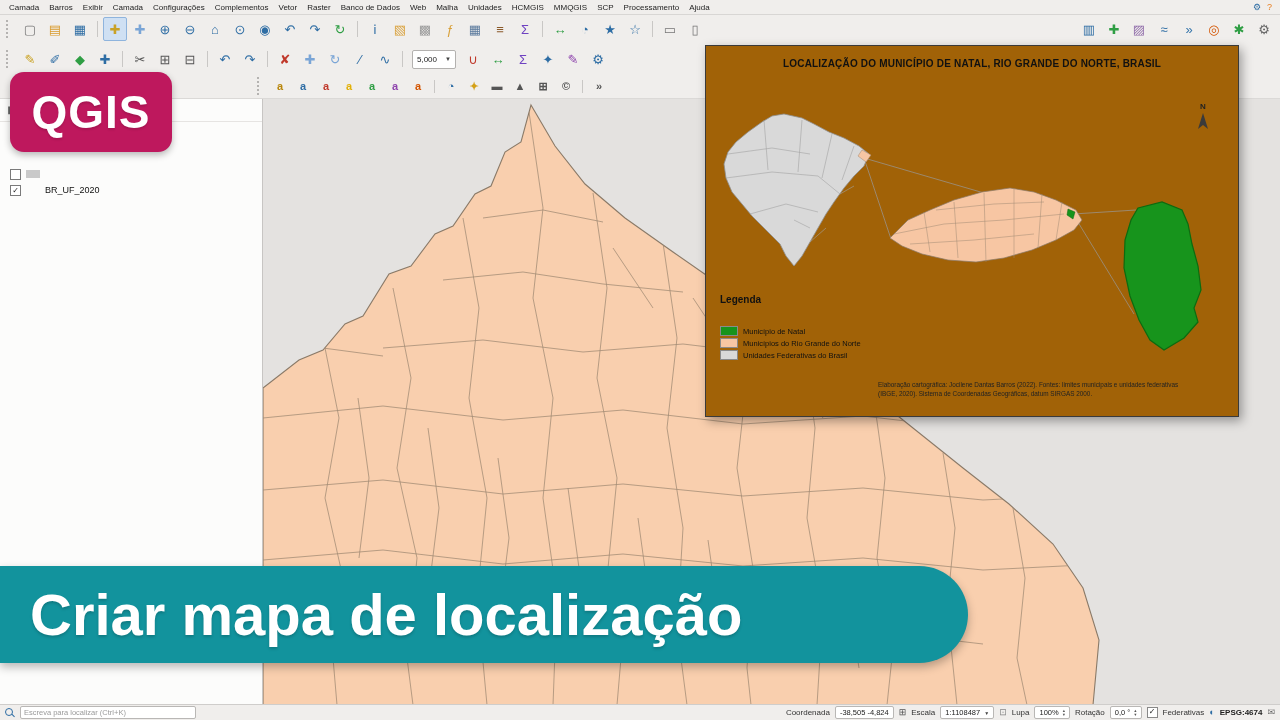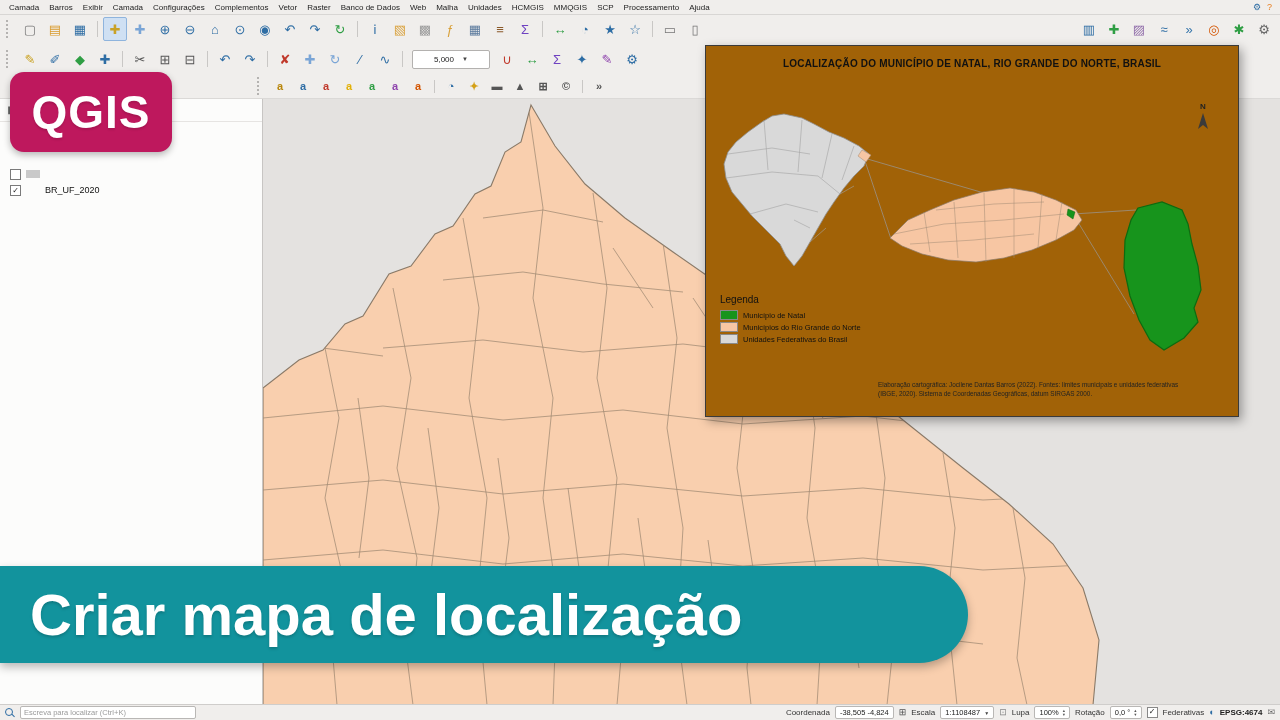--- a/index.html
+++ b/index.html
@@ -25,21 +25,21 @@
   .row3 .tbtn{width:20px;height:19px}
   .tbtn .glyph{font-size:13px;line-height:1}
   .row3 .tbtn .glyph{font-size:11px;font-weight:bold}
   .tbtn.active{background:#cfe0f3;border:1px solid #8fb4dd}
   .tbtn.sep{width:7px}
   .tbtn.sep{position:relative}
   .tbtn.sep::after{content:"";position:absolute;left:3px;top:3px;bottom:3px;width:1px;background:#c9c7c5}
   .grip{width:5px;height:18px;border-left:2px dotted #b5b3b1;margin:0 4px 0 2px;flex:0 0 auto}
   .spacer{flex:1}
   .scale-combo{display:flex;align-items:center;height:17px;background:#fff;border:1px solid #b3b1af;border-radius:2px;
-               padding:0 21px;font-size:8px;color:#222;gap:8px;margin:0 4px;flex:0 0 auto}
+               padding:0 4px;font-size:8px;color:#222;gap:8px;margin:0 4px;flex:0 0 auto}
   .scale-combo .arrow{font-size:6px;color:#444}
 
   
   .panel{position:absolute;left:0;top:98px;width:262px;bottom:15px;background:#fcfcfb;border-right:1px solid #c7c5c3;z-index:2}
   .panel-toolbar{display:flex;gap:3px;padding:4px 4px;border-bottom:1px solid #e6e4e2}
   .ptb{width:16px;height:15px;font-size:10px;color:#666;display:flex;align-items:center;justify-content:center;border-radius:2px}
   .layer-list{padding:44px 6px 0 10px}
   .layer-item{display:flex;align-items:center;gap:5px;height:16px;font-size:9px;color:#111}
   .cb{width:9px;height:9px;border:1px solid #7a7a7a;background:#fff;font-size:8px;line-height:9px;text-align:center;color:#222;flex:0 0 auto}
   .layer-item.unchecked .cb{color:transparent}
@@ -57,21 +57,21 @@
           padding-left:30px;color:#fff;font-weight:bold;font-size:58px;z-index:30;box-shadow:0 4px 10px rgba(0,0,0,.28);text-shadow:0 2px 3px rgba(0,0,0,.18);white-space:nowrap}
 
   
   .inset{position:absolute;left:705px;top:45px;width:532px;height:370px;background:#a16207;border:1px solid #3a3a3a;
          box-shadow:3px 4px 10px rgba(0,0,0,.35);z-index:20}
   .inset-title{position:absolute;top:12px;left:0;right:0;text-align:center;font-size:10px;font-weight:bold;color:#111;letter-spacing:.2px}
   .north{position:absolute;right:28px;top:56px;text-align:center;color:#222}
   .north .n{font-size:8px;font-weight:bold;margin-bottom:1px}
   .inset svg{position:absolute}
   .legend{position:absolute;left:14px;top:248px}
-  .legend-title{font-size:10px;font-weight:normal;color:#111;margin-bottom:4px}
+  .legend-title{font-size:10px;font-weight:bold;color:#111;margin-bottom:20px}
   .legend-item{display:flex;align-items:center;gap:5px;height:12px;font-size:7.5px;color:#111}
   .legend-swatch{width:16px;height:8px;border:1px solid #8a8a8a;flex:0 0 auto}
   .attribution{position:absolute;left:172px;top:334px;width:352px;font-size:6.4px;color:#222;line-height:1.45}
 
   
   .statusbar{position:absolute;left:0;bottom:0;right:0;height:15px;background:#f0eeec;border-top:1px solid #cfcdcb;
              display:flex;align-items:center;padding:0 5px;font-size:8px;color:#333;gap:5px;z-index:6}
   .sb-input{width:168px;height:11px;border:1px solid #b9b7b5;background:#fff;font-size:7.5px;color:#555;padding:0 3px;
             font-family:"Liberation Sans",sans-serif;border-radius:2px}
   .sb-input::placeholder{color:#9a9a9a}

